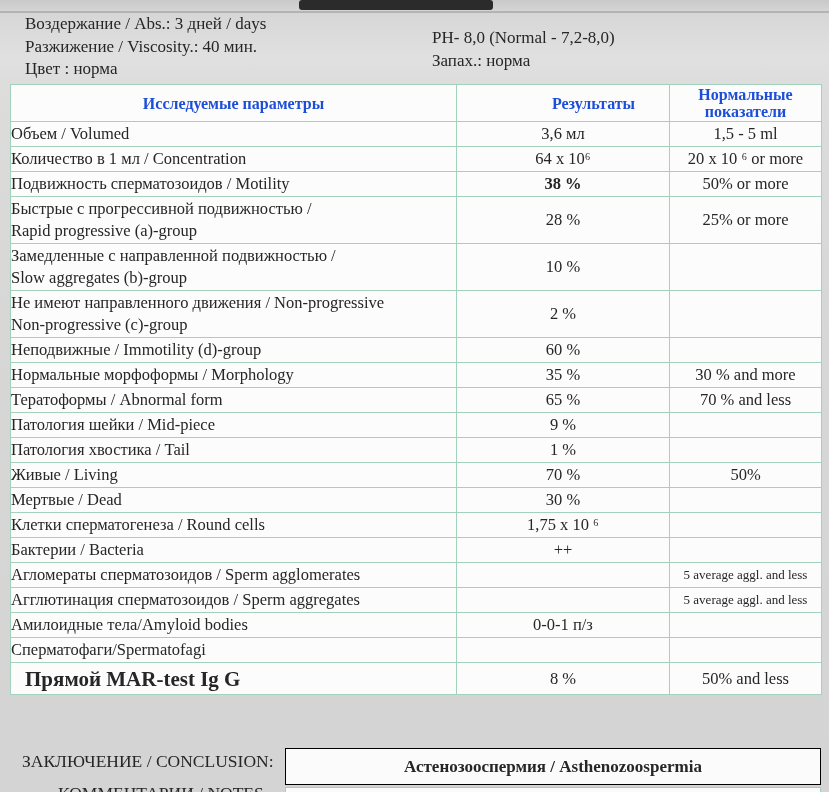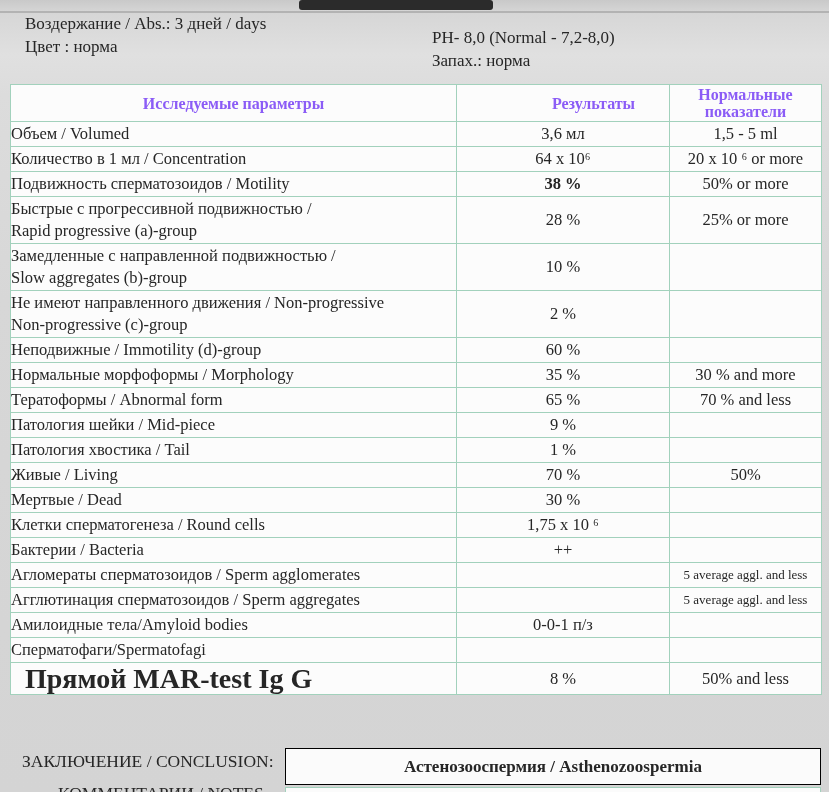--- a/index.html
+++ b/index.html
@@ -19,34 +19,34 @@
   .info-left{position:absolute;left:25px;top:13px;line-height:22.5px;font-size:17px;}
   .info-right{position:absolute;left:432px;top:27px;line-height:22.5px;font-size:17px;}
   table.report{
     position:absolute;left:10px;top:84px;width:811px;
     border-collapse:collapse;table-layout:fixed;background:#fcfcfc;
   }
   table.report th,table.report td{
     border:1px solid #a2d1bc;overflow:hidden;white-space:nowrap;
   }
   table.report thead th{
-    height:33px;color:#8b5cf6;font-size:16px;font-weight:bold;
+    height:33px;color:#1d4ed8;font-size:16px;font-weight:bold;
     text-align:center;line-height:17px;white-space:normal;
   }
   table.report td{font-size:16.5px;height:24px;padding:0;}
   td.param{padding-left:10px;line-height:22px;}
   tr.double td{height:46px;}
   tr.double td.param{white-space:normal;}
   td.result{text-align:center;padding-left:58px;}
   th.c-result{padding-left:62px;}
   td.norm{text-align:center;}
   td.bold-val{font-weight:bold;}
   tr.small-norm td.norm{font-size:13px;}
   tr.mar td{height:31px;}
-  tr.mar td.param{font-size:28px;font-weight:bold;padding-left:14px;}
+  tr.mar td.param{font-size:21px;font-weight:bold;padding-left:14px;}
   .conclusion-label{position:absolute;left:22px;top:751px;font-size:17.5px;}
   .conclusion-box{
     position:absolute;left:285px;top:748px;width:534px;height:35px;
     background:#fbfbfb;border:1px solid #000000;
     display:flex;align-items:center;justify-content:center;
     font-weight:bold;font-size:17px;
   }
   .notes-label{position:absolute;left:58px;top:783px;font-size:17.5px;}
   .notes-box{
     position:absolute;left:285px;top:787px;width:534px;height:30px;
@@ -54,20 +54,21 @@
   }
 </style>
 </head>
 <body>
 
 <div class="top-dark-bar"></div>
 <div class="top-rule"></div>
 
 <div class="info-left">
   <div>Воздержание / Abs.:  3 дней / days</div>
+  <div>Разжижение / Viscosity.:  40 мин.</div>
   <div>Цвет : норма</div>
 </div>
 <div class="info-right">
   <div>PH-  8,0  (Normal - 7,2-8,0)</div>
   <div>Запах.: норма</div>
 </div>
 
 <table class="report">
   <colgroup>
     <col style="width:446px">

